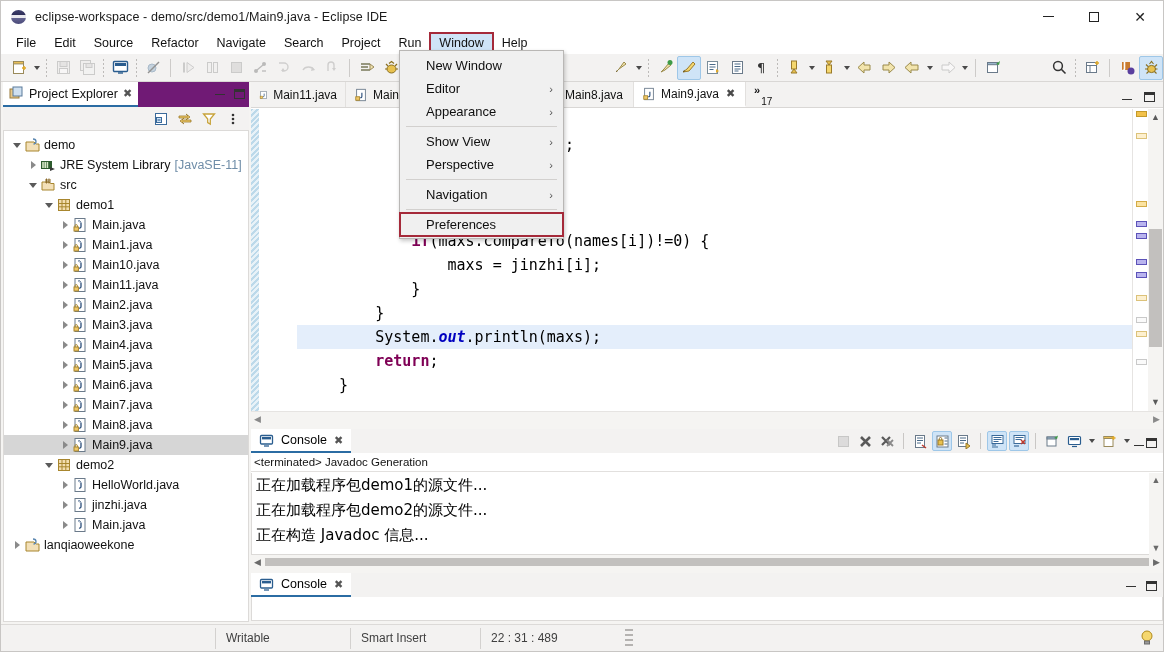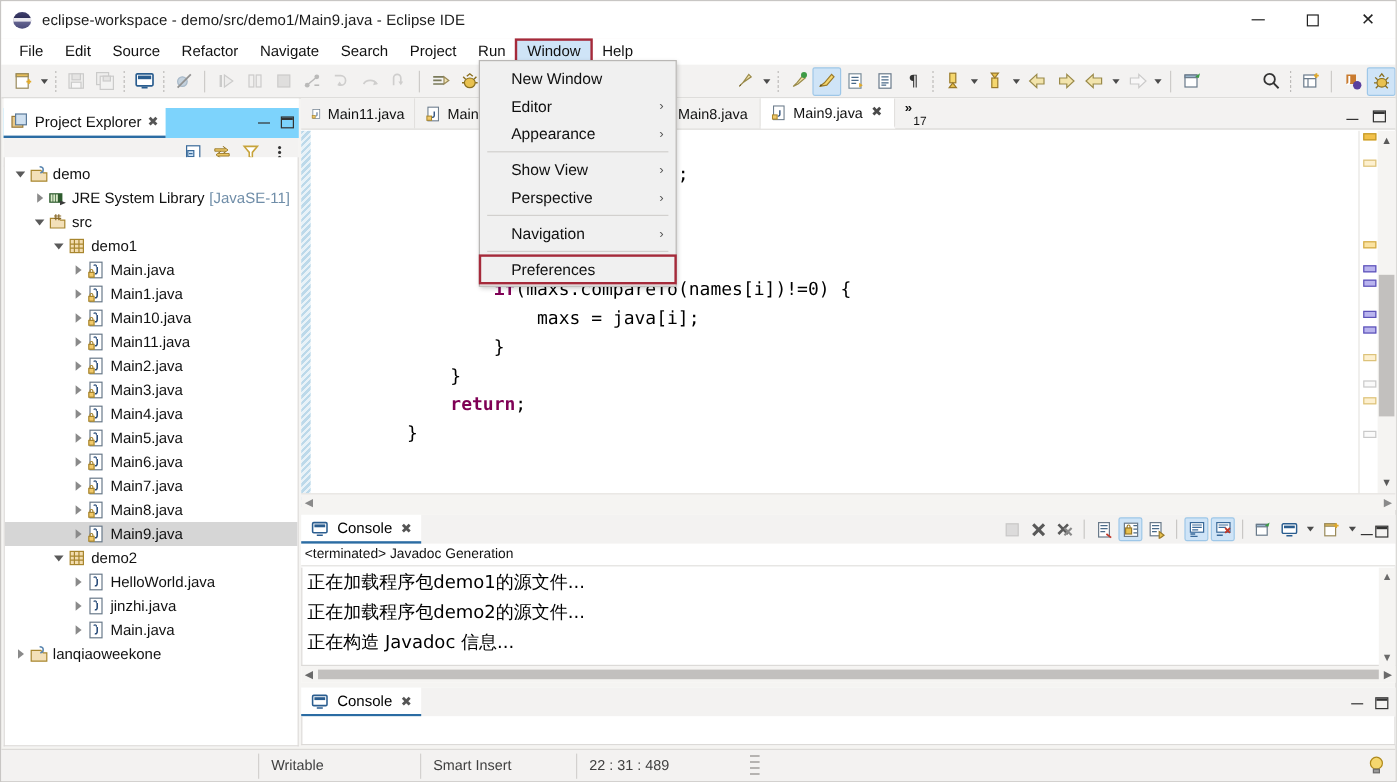--- a/index.html
+++ b/index.html
@@ -98,23 +98,22 @@
     border-top:4px solid #4a4a4a;
   }
   .tb-spacer { flex: 1 1 auto; }
 
   
   .explorer {
     position:absolute; left:2px; top:81px; width:246px; height:540px;
     background:#ffffff;
   }
   .pe-tabrow {
-    height:25px; background:#7dd3fc; display:flex; align-items:center;
+    height:25px; background:#701a75; display:flex; align-items:center;
     position:relative;
-    margin-top:8px;
   }
   .pe-tab {
     height:25px; background:#ffffff; display:flex; align-items:center;
     padding:0 6px 0 6px; gap:5px; border-bottom:2px solid #2b6ca3;
   }
   .pe-tab-title { font-size:12.5px; color:#111; }
   .pe-close { color:#555; font-size:11px; }
   .pe-tabbtns { position:absolute; right:4px; top:3px; display:flex; gap:9px; }
   .pe-min { width:10px; height:1px; background:#333; margin-top:9px; }
   .pe-max { width:11px; height:10px; border:1px solid #333; margin-top:4px; position:relative;}
@@ -970,23 +969,24 @@
           <div class="ln">23</div>
           <div class="ln">24</div>
         </div>
       <div class="ed-code" id="ed-code" style="position: relative;">
           <div class="cl">                i &lt; n; i++) {</div>
           <div class="cl">                in.nextLine();</div>
           <div class="cl"></div>
           <div class="cl">              names[0];</div>
           <div class="cl">               i&lt;n; i++) {</div>
           <div class="cl">            <span class="kw">if</span>(maxs.compareTo(names[i])!=0) {</div>
-          <div class="cl">                maxs = java[i];</div>
+          <div class="cl">                maxs = jinzhi[i];</div>
           <div class="cl">            }</div>
           <div class="cl">        }</div>
+          <div class="cl hl">        System.<span class="fld">out</span>.println(maxs);</div>
           <div class="cl">        <span class="kw">return</span>;</div>
           <div class="cl">    }</div>
         </div>
       <div class="ed-overview">
         <div class="ov-m" style="top:2px;  background:#f2c14a; border-color:#c49a2a;"></div>
         <div class="ov-m" style="top:24px; background:#fdf0cf; border-color:#dcc27a;"></div>
         <div class="ov-m" style="top:92px; background:#fbe3a1; border-color:#d3ab46;"></div>
         <div class="ov-m" style="top:112px;background:#b9b4ee; border-color:#5c52b8;"></div>
         <div class="ov-m" style="top:124px;background:#b9b4ee; border-color:#5c52b8;"></div>
         <div class="ov-m" style="top:150px;background:#b9b4ee; border-color:#5c52b8;"></div>

